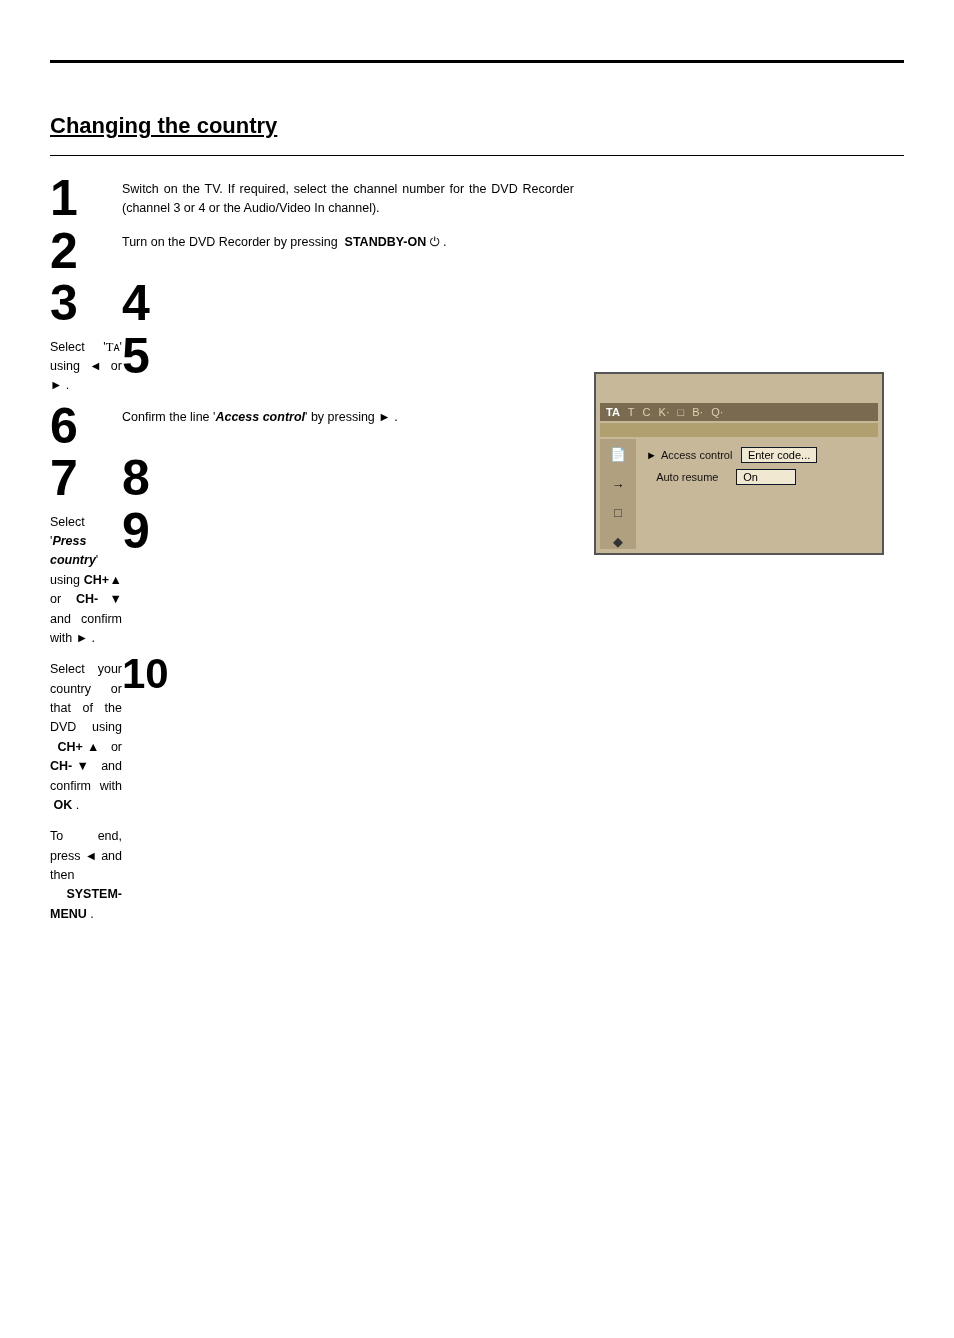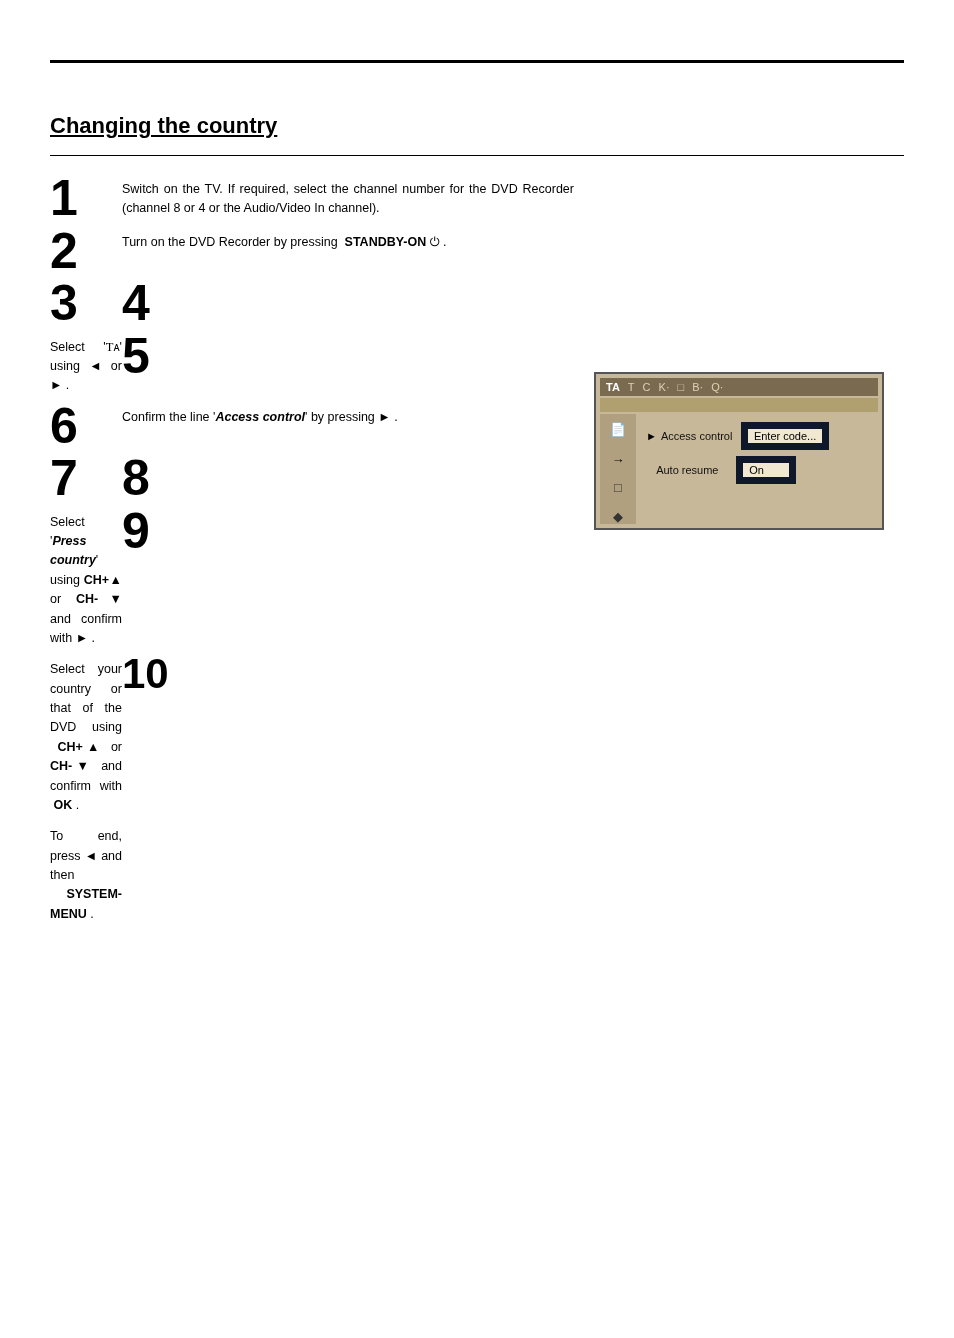--- a/index.html
+++ b/index.html
@@ -105,20 +105,21 @@
     }
 
     .tv-menubar {
       background: #7a6a50;
       display: flex;
       flex-direction: row;
       align-items: center;
       justify-content: space-between;
       padding: 3px 6px;
       margin-bottom: 2px;
+      margin-top: 25px;
     }
 
     .tv-menubar-icons {
       display: flex;
       gap: 8px;
       align-items: center;
     }
 
     .tv-icon {
       font-size: 11px;
@@ -175,21 +176,21 @@
       font-size: 11px;
     }
 
     .tv-label {
       min-width: 80px;
       font-size: 11px;
       color: #111;
     }
 
     .tv-value-box {
-      border: 7px solid #0f172a;
+      border: 1px solid #0f172a;
       background: #f0e8d0;
       padding: 1px 6px;
       font-size: 11px;
       min-width: 60px;
     }
   </style>
 </head>
 <body>
 
 <div class="page-container">
@@ -201,21 +202,21 @@
     <div class="title-rule"></div>
 
 
     <div class="main-layout">
 
       <div class="steps-col">
         <div class="steps-wrapper">
 
           <div class="num-cell">1</div>
           <div class="text-cell">
-            Switch on the TV. If required, select the channel number for the DVD Recorder (channel 8 or 4 or the Audio/Video In channel).
+            Switch on the TV. If required, select the channel number for the DVD Recorder (channel 3 or 4 or the Audio/Video In channel).
           </div>
 
           <div class="num-cell">2</div>
           <div class="text-cell">
             Turn on the DVD Recorder by pressing &nbsp;<b>STANDBY-ON</b> ⏻ .
           </div>
 
           <div class="num-cell">3</div>
 
           <div class="num-cell">4</div>

